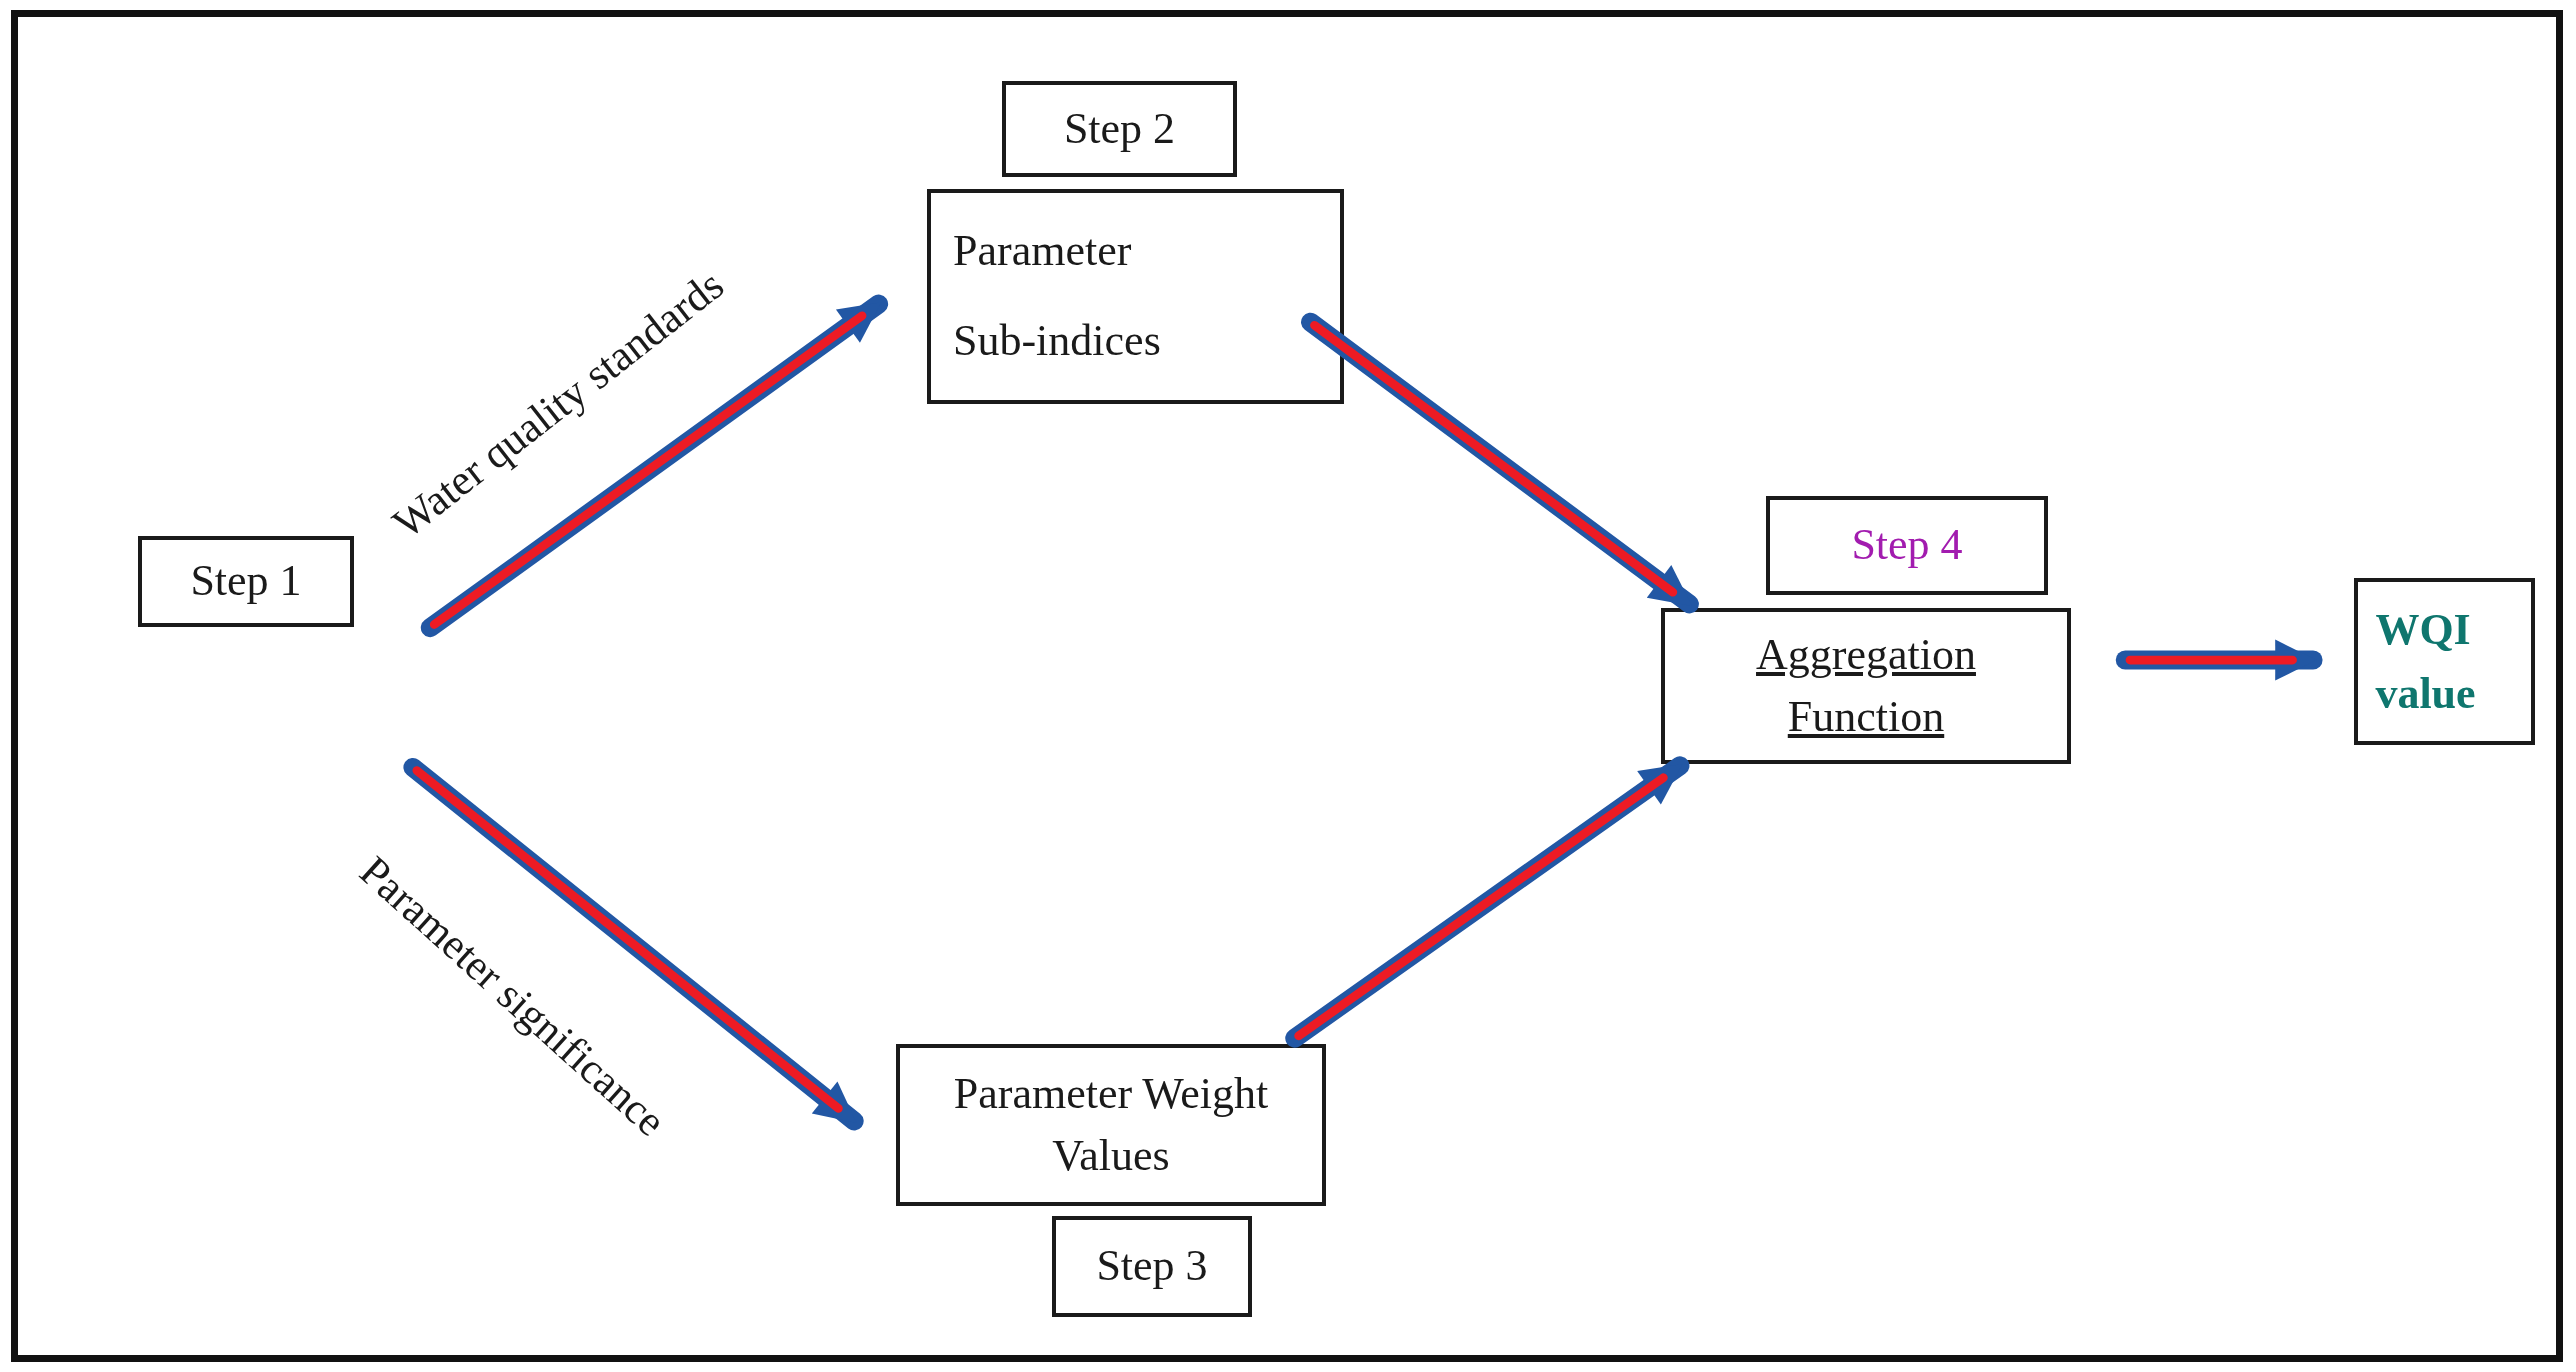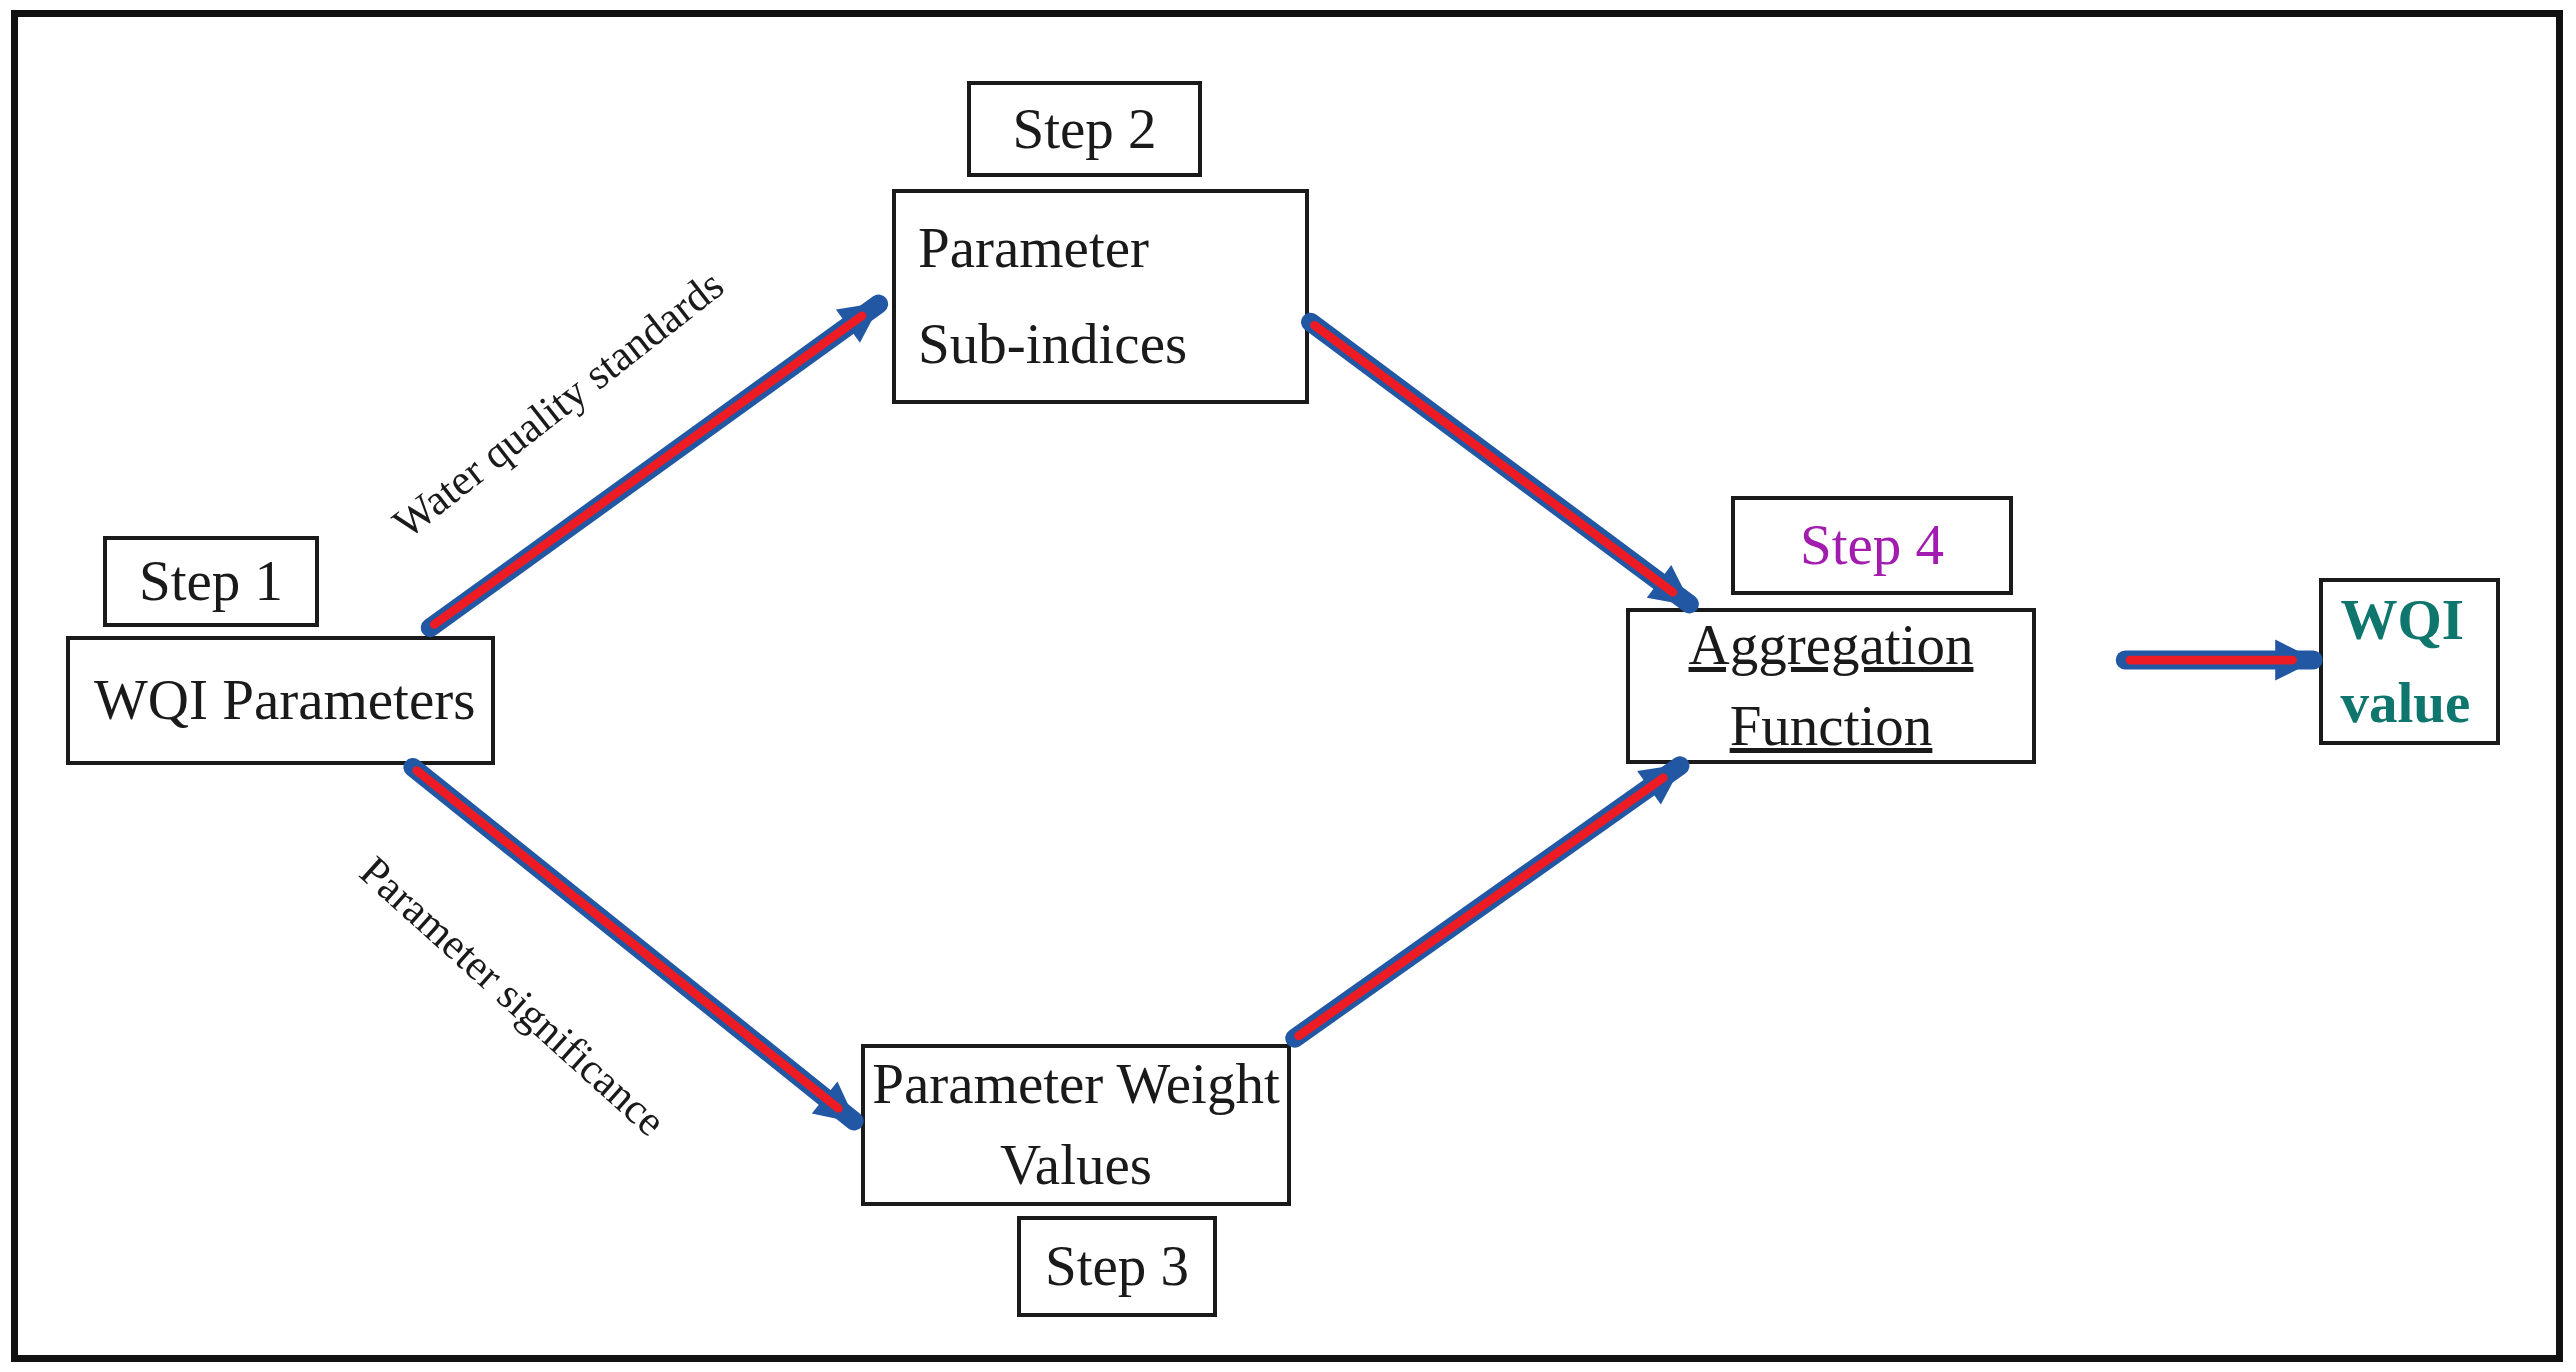--- a/index.html
+++ b/index.html
@@ -20,24 +20,25 @@
   .node {
     position: absolute;
     box-sizing: border-box;
     border: 4px solid #1a1a1a;
     background: #ffffff;
     display: flex;
     flex-direction: column;
     align-items: center;
     justify-content: center;
     color: #1a1a1a;
-    font-size: 57px;
+    font-size: 44px;
     line-height: 1.42;
     z-index: 1;
     white-space: nowrap;
+    margin-left: 35px;
   }
   .node.align-left { align-items: flex-start; }
 
   
   .step1-box   { left: 103px;  top: 536px;  width: 216px; height: 91px; }
   .wqi-params-box { left: 66px; top: 636px; width: 429px; height: 129px; padding-left: 24px; }
   .step2-box   { left: 967px; top: 81px;  width: 235px; height: 96px; }
   .subind-box  { left: 892px; top: 189px;  width: 417px; height: 215px; padding-left: 22px; justify-content: space-evenly; }
   .pwv-box     { left: 861px; top: 1044px; width: 430px; height: 162px; }
   .step3-box   { left: 1017px; top: 1216px; width: 200px; height: 101px; }
@@ -71,23 +72,20 @@
 </style>
 </head>
 <body>
 
 <div class="canvas" style="background: rgb(255, 255, 255);">
 
   <div class="outer-frame" style="border-color: rgb(17, 17, 17);"></div>
 
   <div class="node step1-box" style="border-color: rgb(26, 26, 26); color: rgb(26, 26, 26);">
     <span>Step 1</span>
-  </div>
-  <div class="node wqi-params-box align-left" style="border-color: rgb(26, 26, 26); color: rgb(26, 26, 26);">
-    <span>WQI Parameters</span>
   </div>
 
   <div class="node step2-box" style="border-color: rgb(26, 26, 26); color: rgb(26, 26, 26);">
     <span>Step 2</span>
   </div>
   <div class="node pwv-box" style="border-color: rgb(26, 26, 26); color: rgb(26, 26, 26);">
     <span>Parameter Weight</span>
     <span>Values</span>
   </div>
 

